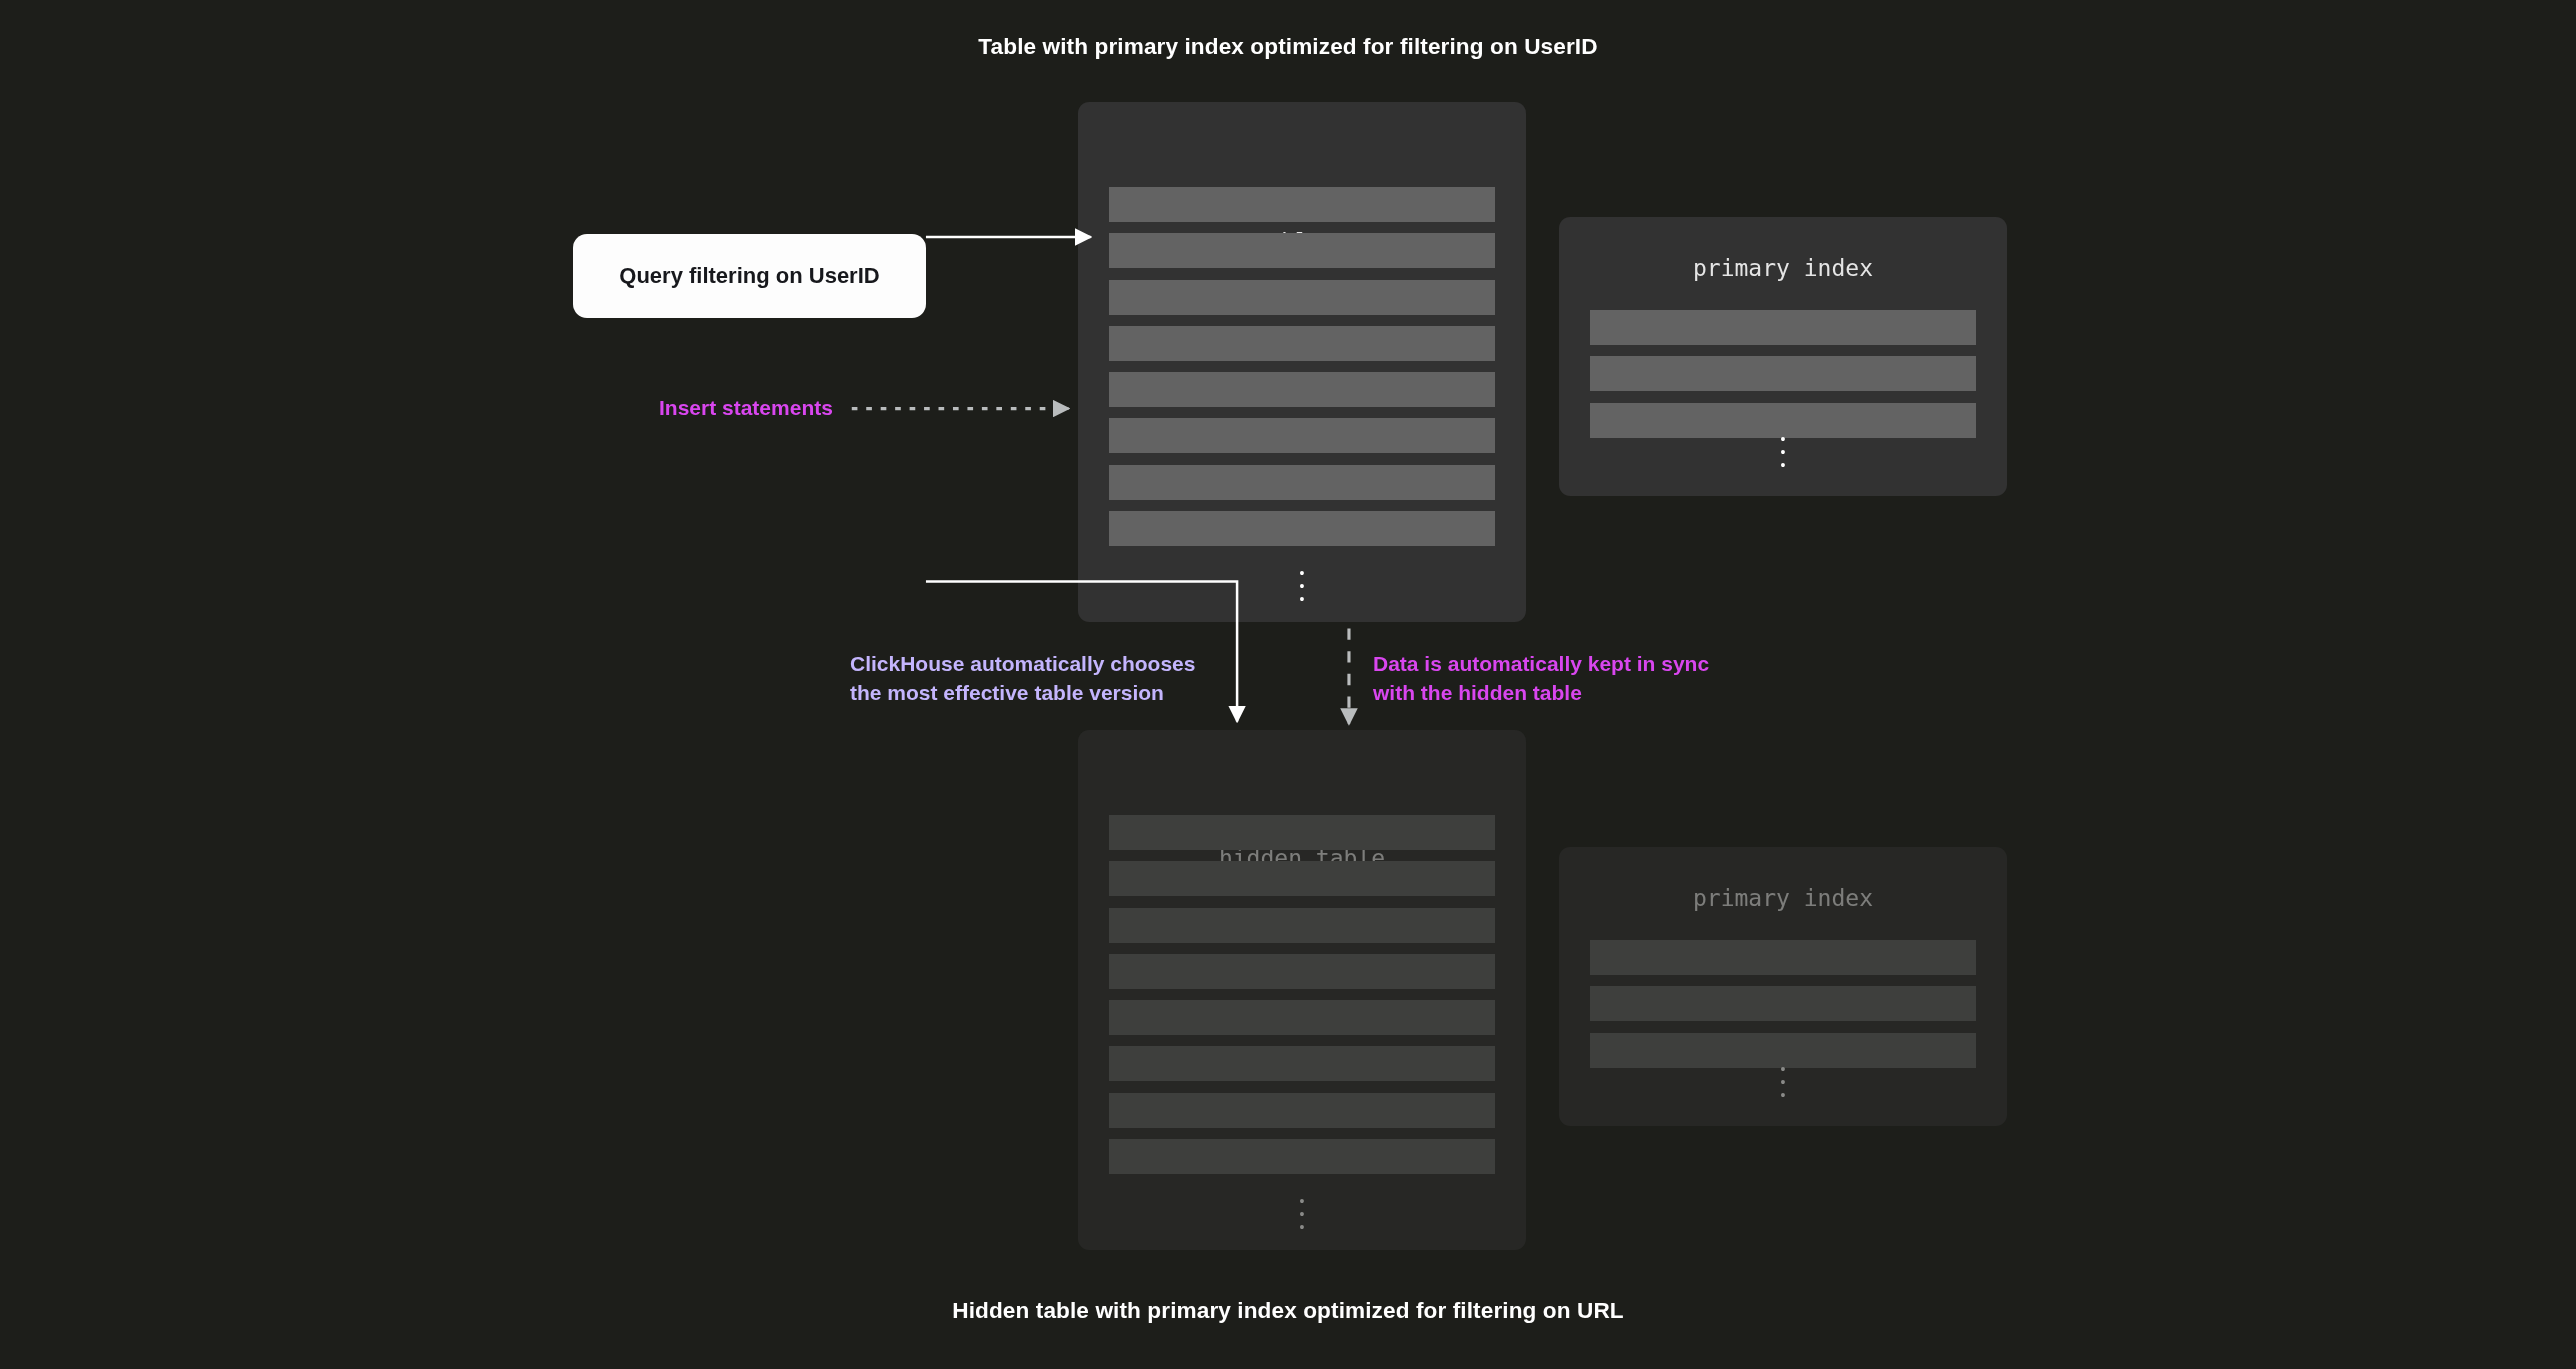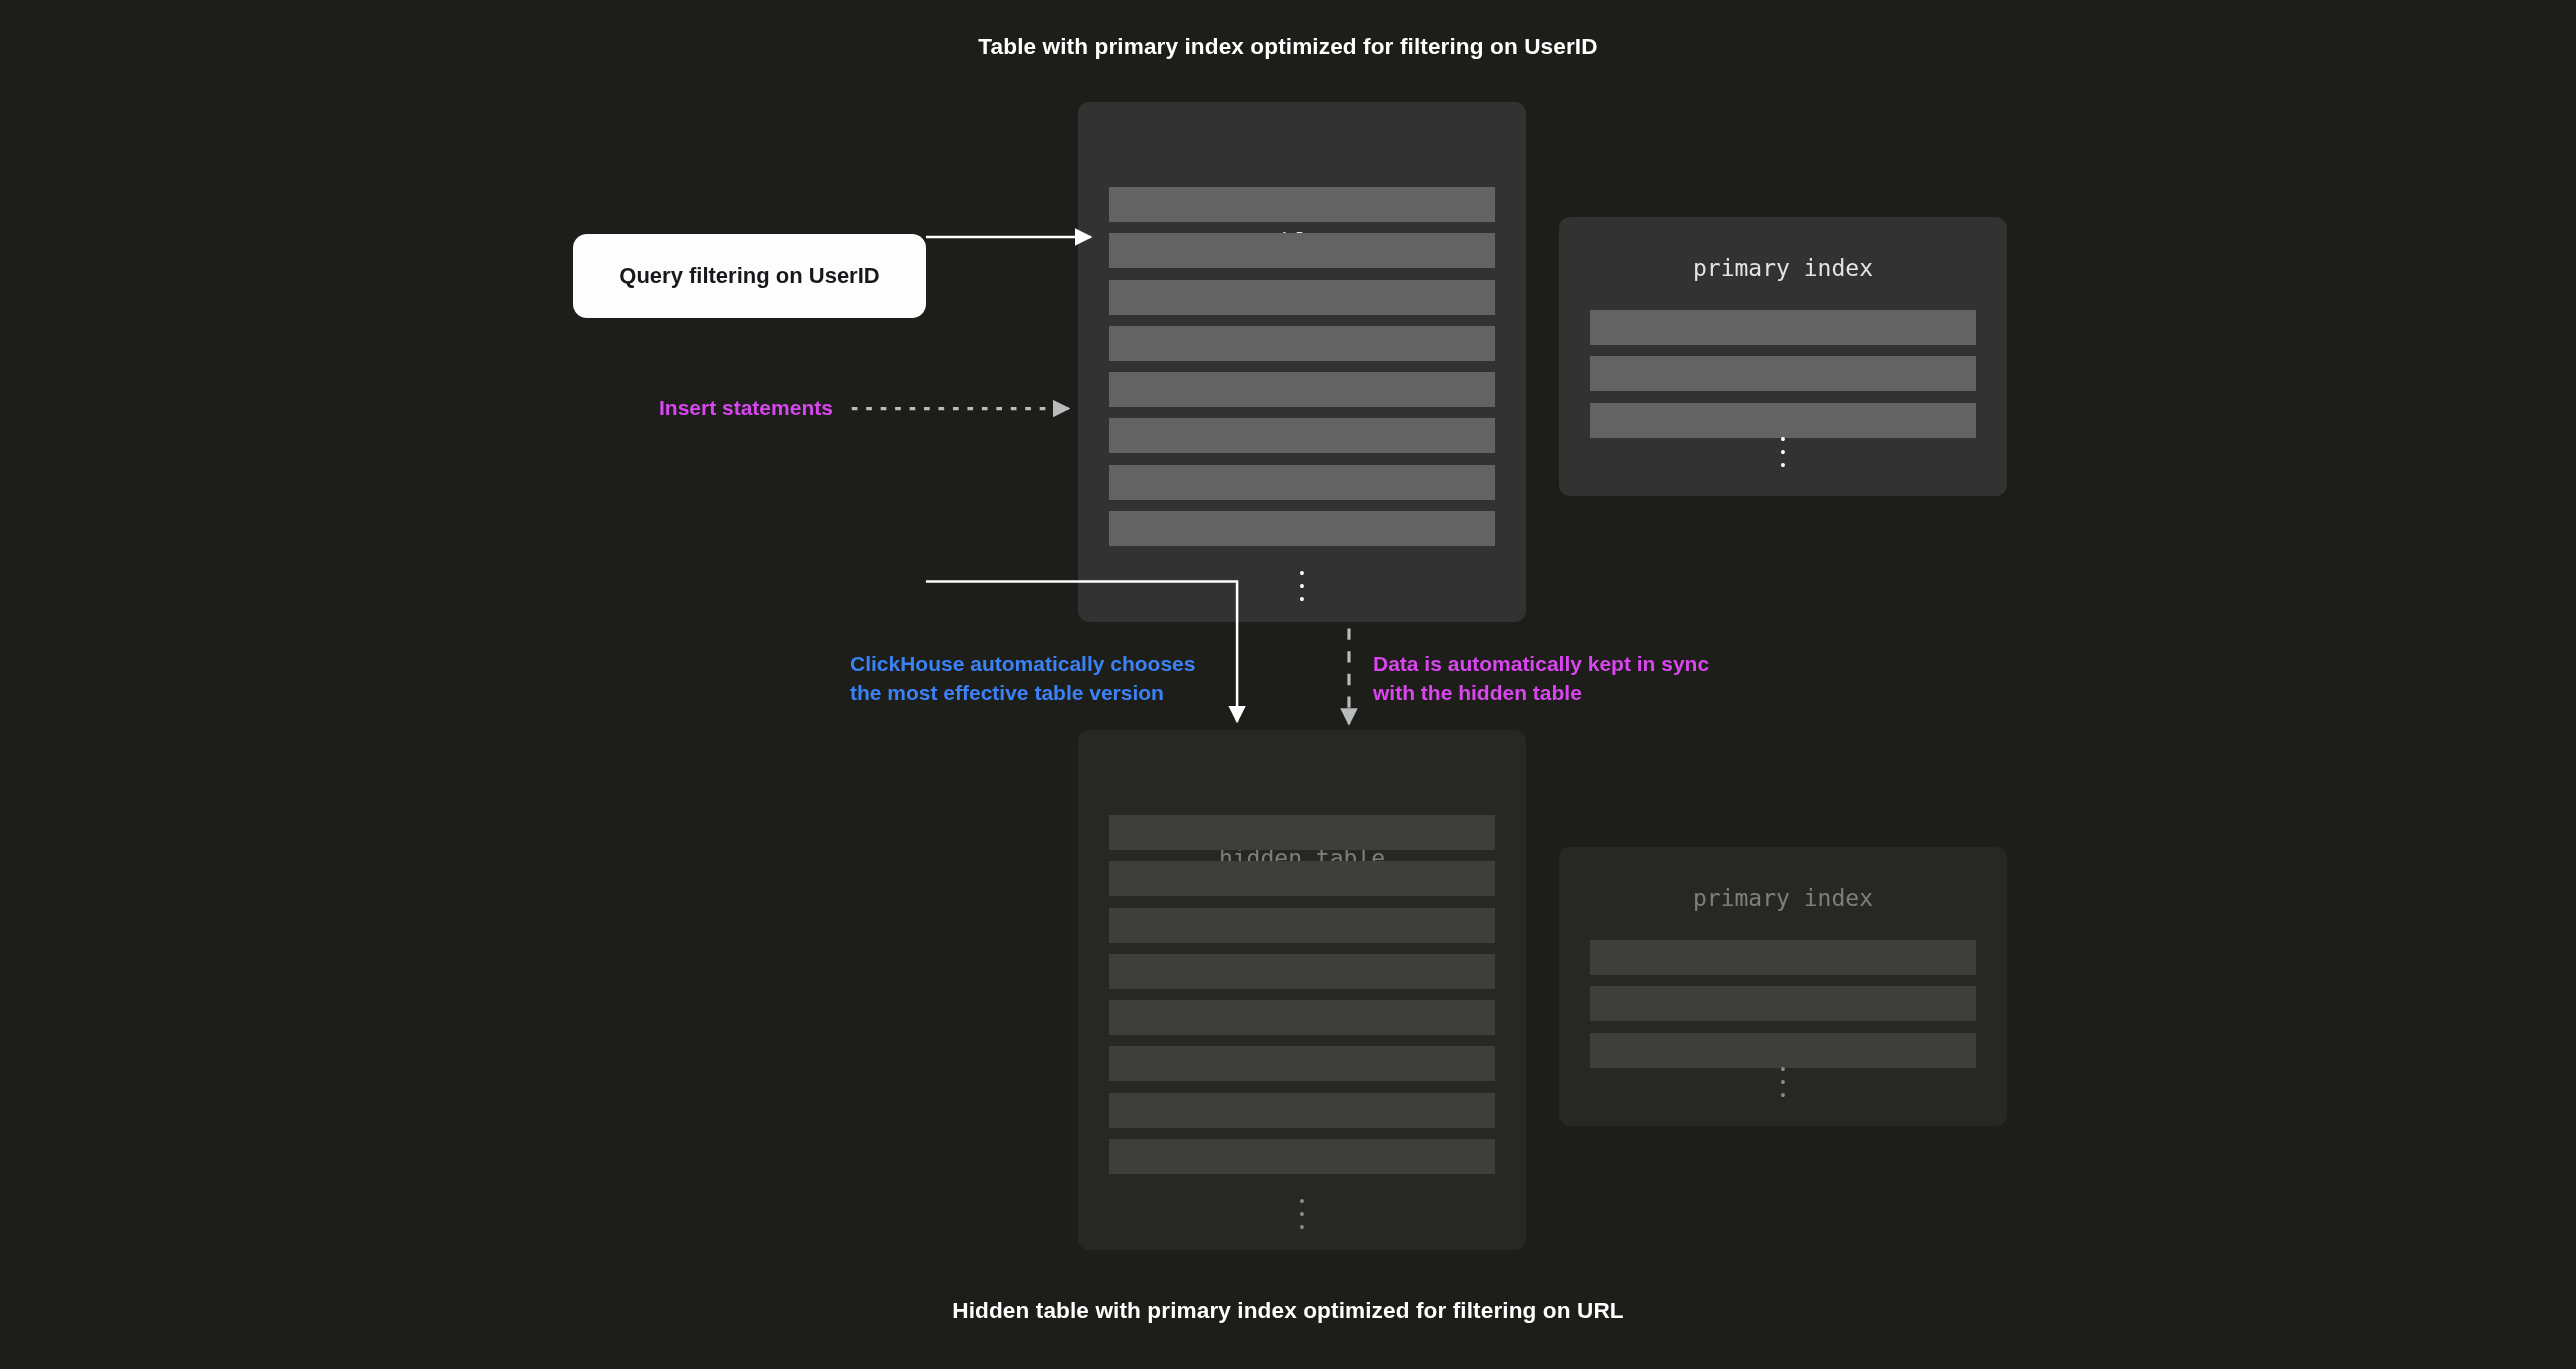--- a/index.html
+++ b/index.html
@@ -88,21 +88,21 @@
 
   
   .label {
     position: absolute;
     white-space: nowrap;
     font-weight: bold;
     font-size: 21px;
     line-height: 29px;
   }
   .label-grey  { color: #d946ef; }
-  .label-white { color: #3b82f6; }
+  .label-white { color: #c4b5fd; }
 
   
   #connectors {
     position: absolute;
     left: 0;
     top: 0;
     width: 2576px;
     height: 1369px;
     pointer-events: none;
   }

